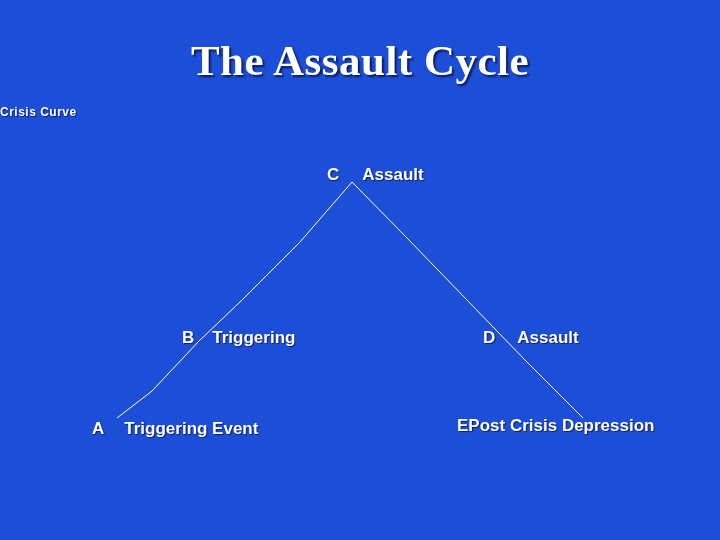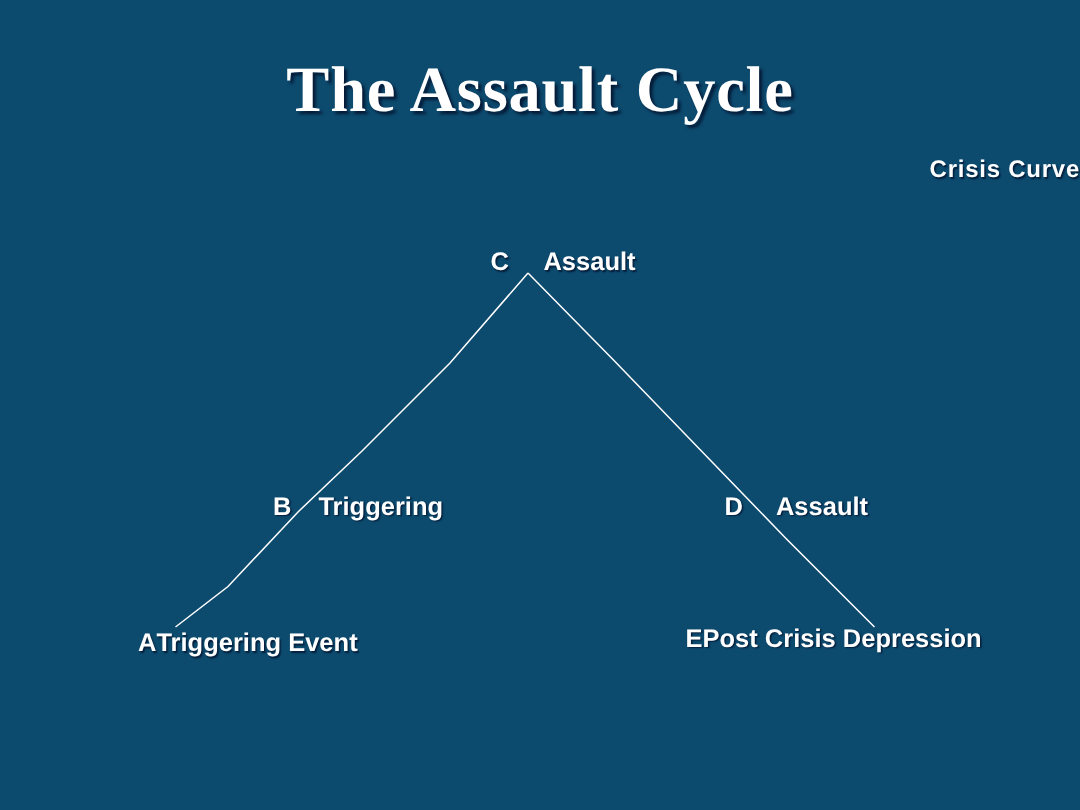--- a/index.html
+++ b/index.html
@@ -4,21 +4,21 @@
 <style>
   html, body {
     margin: 0;
     padding: 0;
     background: #000099;
   }
   .slide {
     position: relative;
     width: 720px;
     height: 540px;
-    background: #0c4a6e;
+    background: #1d4ed8;
     overflow: hidden;
     font-family: "Liberation Sans", sans-serif;
   }
   .slide-title {
     position: absolute;
     left: 0;
     top: 36px;
     width: 100%;
     text-align: center;
     font-family: "Liberation Serif", serif;
@@ -26,23 +26,23 @@
     font-size: 43px;
     color: #FFFFFF;
     text-shadow: 2px 2px 2px rgba(0,0,25,0.65);
     letter-spacing: 0.5px;
   }
   .slide-subtitle {
     position: absolute;
     left: 0;
     top: 105px;
     width: 100%;
-    text-align: right;
+    text-align: left;
     font-weight: bold;
-    font-size: 16px;
+    font-size: 12px;
     color: #FFFFFF;
     text-shadow: 1px 1px 1px rgba(0,0,25,0.6);
     letter-spacing: 0.5px;
   }
   .curve-svg {
     position: absolute;
     left: 0;
     top: 0;
     width: 720px;
     height: 540px;
@@ -57,21 +57,21 @@
     text-shadow: 1px 1px 1px rgba(0,0,25,0.6);
     white-space: nowrap;
   }
   .pl-c { left: 327px; top: 166px; }
   .pl-c .pl-text { margin-left: 23px; }
   .pl-b { left: 182px; top: 329px; }
   .pl-b .pl-text { margin-left: 18px; }
   .pl-d { left: 483px; top: 329px; }
   .pl-d .pl-text { margin-left: 22px; }
   .pl-a { left: 92px;  top: 420px; }
-  .pl-a .pl-text { }
+  .pl-a .pl-text { margin-left: 20px; }
   .pl-e { left: 457px; top: 417px; }
   .pl-e .pl-text { }
 </style>
 </head>
 <body>
 
 <div class="slide">
 
   <div class="slide-title">The Assault Cycle</div>
 

